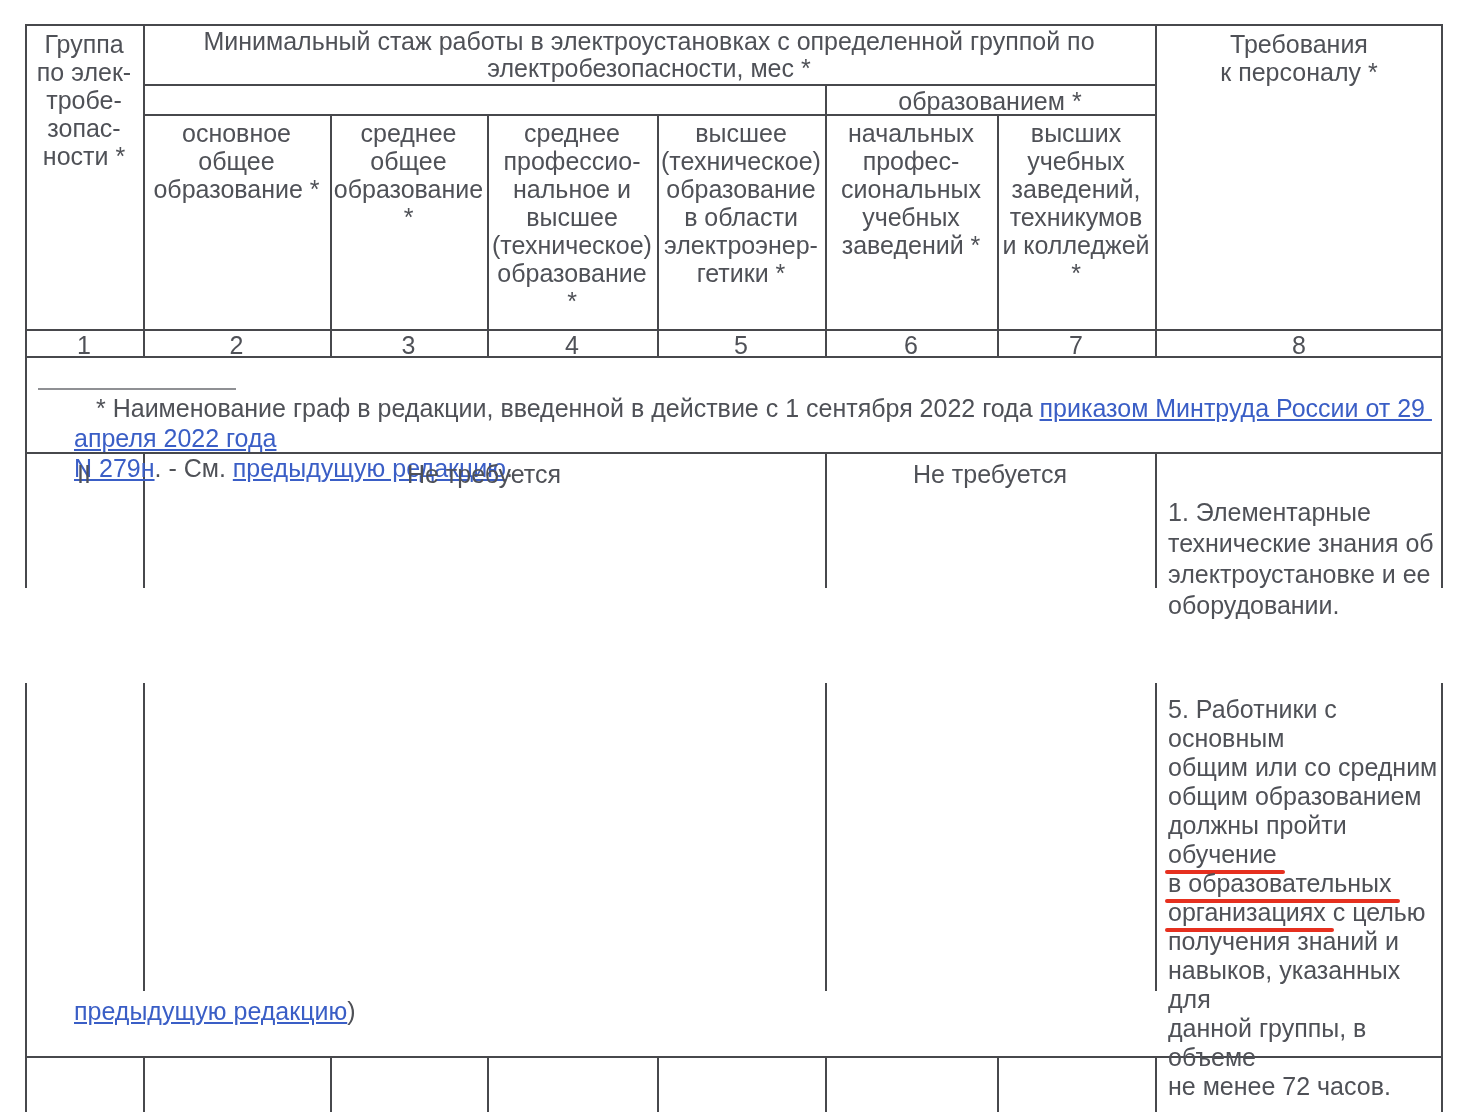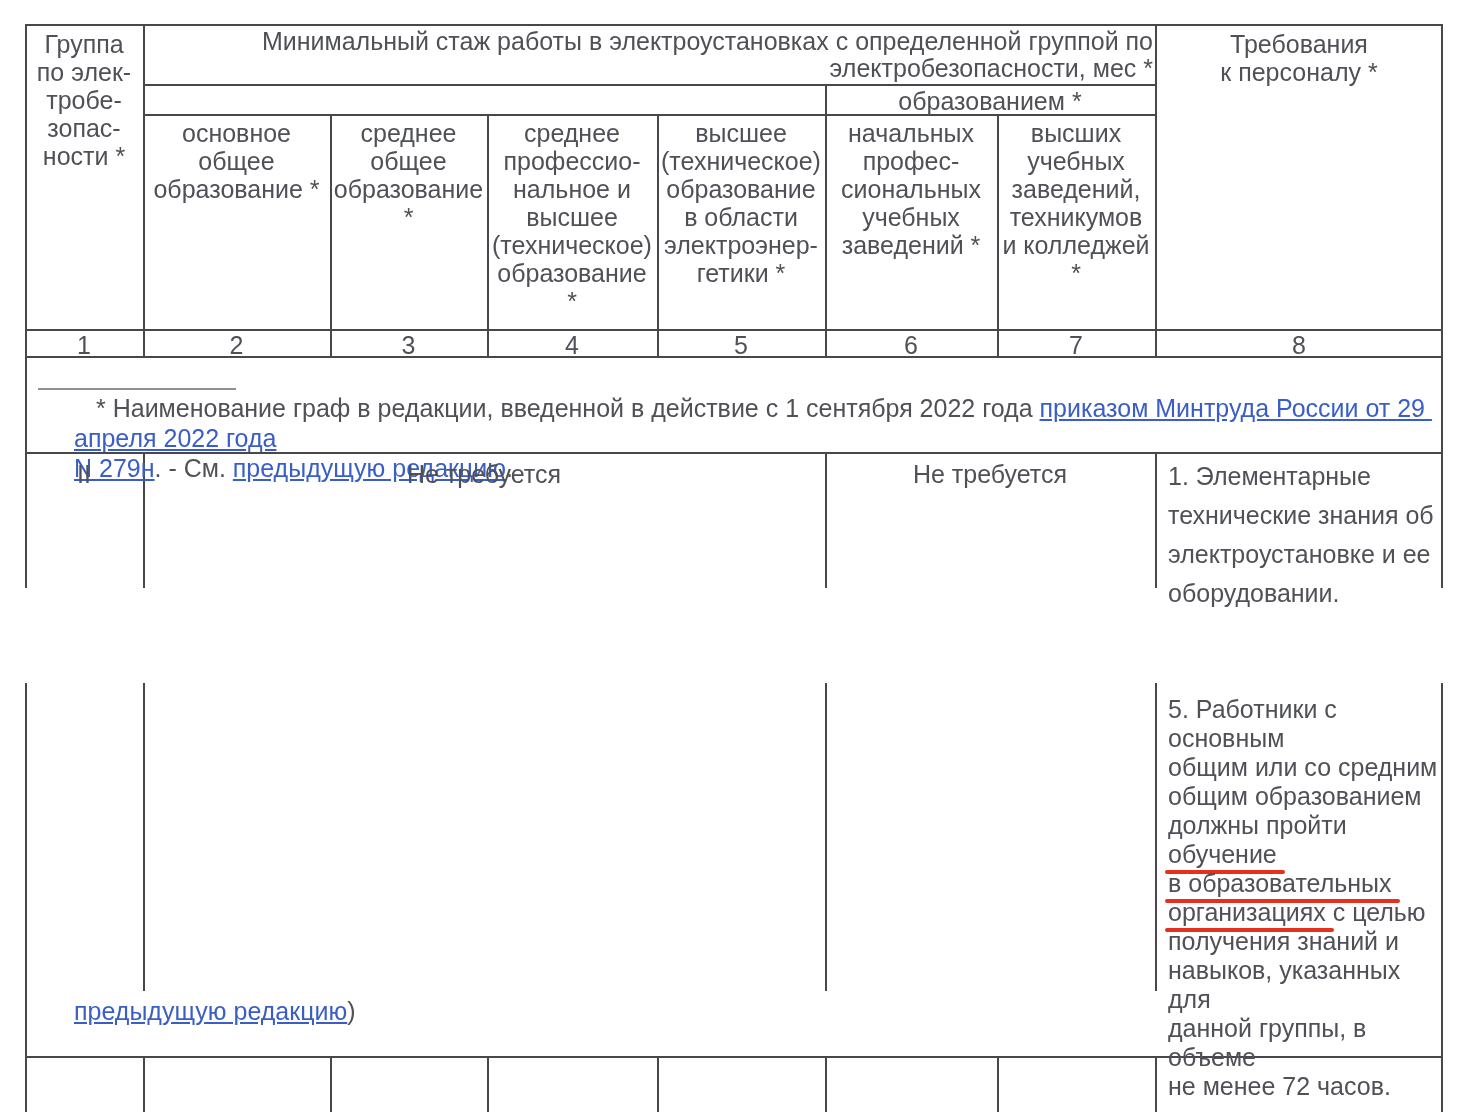--- a/index.html
+++ b/index.html
@@ -22,21 +22,21 @@
   .txt {
     position: absolute;
     font-size: 25px;
     line-height: 28px;
     white-space: pre-line;
   }
   .center { text-align: center; }
   .lh27 { line-height: 27px; }
   .lh29 { line-height: 29px; }
   .lh30 { line-height: 30px; margin-left: 36px; }
-  .lh31 { line-height: 39px; }
+  .lh31 { line-height: 31px; margin-top: 40px; }
   .rich-line { white-space: pre-wrap; }
   a.doc-link, a.doc-link:visited {
     color: #3a5ec6;
     text-decoration: underline;
     cursor: pointer;
   }
   .red-marked { position: relative; margin-top: 11px; }
   .red-marked::after {
     content: "";
     position: absolute;
@@ -92,21 +92,21 @@
   <div class="vl" style="left:825px;top:1056px;height:56px;"></div>
   <div class="vl" style="left:997px;top:1056px;height:56px;"></div>
   <div class="vl" style="left:1155px;top:1056px;height:56px;"></div>
 
   <div class="txt center" style="left:27px;top:30px;width:114px;">Группа
 по элек-
 тробе-
 зопас-
 ности *</div>
 
-  <div class="txt center lh27" style="left:145px;top:28px;width:1008px;text-align:right;">Минимальный стаж работы в электроустановках с определенной группой по
+  <div class="txt center lh27" style="left:145px;top:28px;width:1008px;">Минимальный стаж работы в электроустановках с определенной группой по
 электробезопасности, мес *</div>
 
   <div class="txt center" style="left:1157px;top:30px;width:284px;">Требования
 к персоналу *</div>
 
 
   <div class="txt center" style="left:827px;top:87px;width:326px;">образованием *</div>
 
   <div class="txt center" style="left:145px;top:119px;width:183px;">основное
 общее

